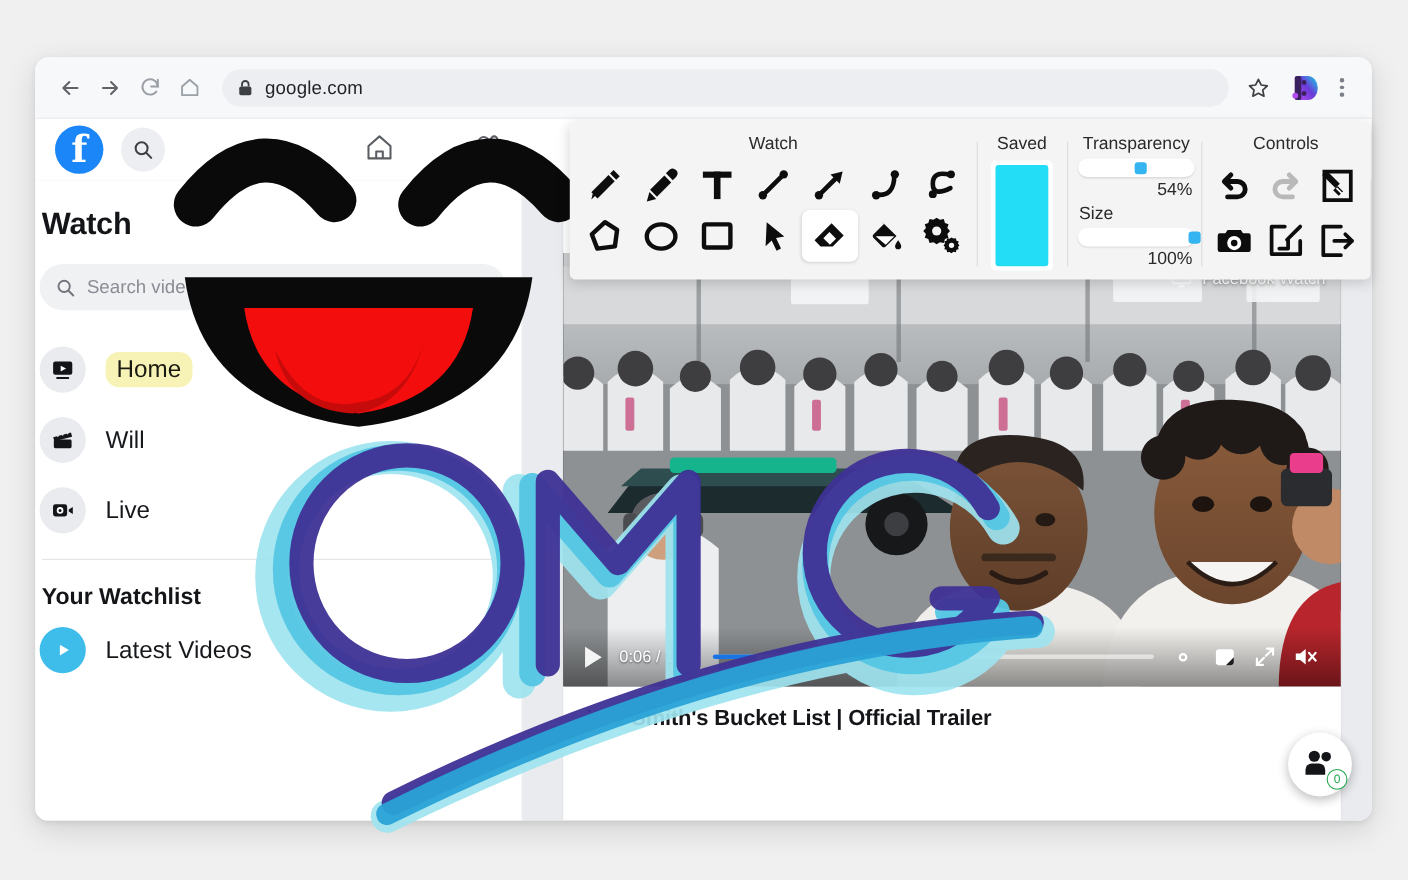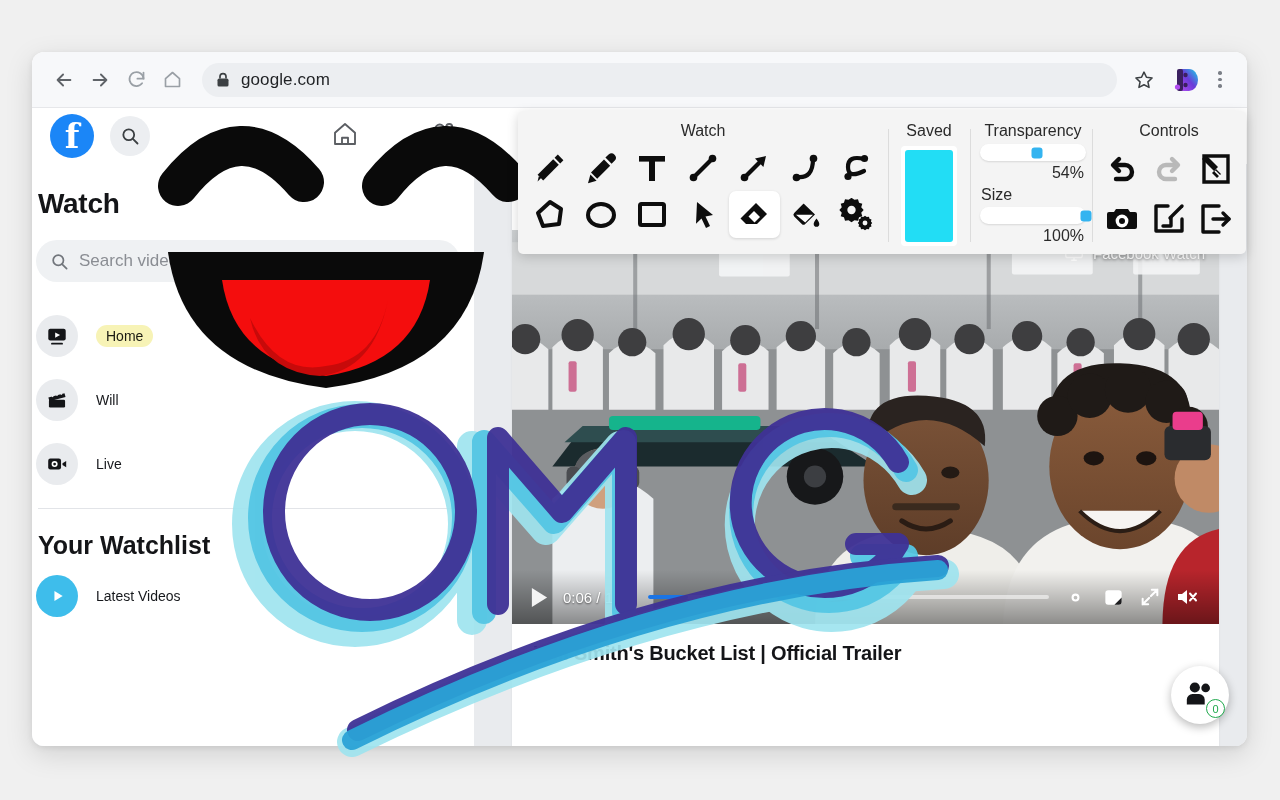--- a/index.html
+++ b/index.html
@@ -83,26 +83,26 @@
     display:flex; align-items:center; padding: 0 14px; gap: 10px;
   }
   .sb-search-ph { font-size: 17px; color:#8a8d93; }
   .sb-list { margin-top: 22px; }
   .sb-item { display:flex; align-items:center; gap: 18px; height: 64px; }
   .sb-ic {
     width: 42px; height: 42px; border-radius: 50%; background:#e9ebee;
     display:flex; align-items:center; justify-content:center; flex:0 0 auto;
   }
   .sb-ic.accent { background:#3ebdeb; }
-  .sb-label { font-size: 14px; color:#16181c; }
+  .sb-label { font-size: 22px; color:#16181c; }
   .sb-label.hl {
     background: #f7f3b6; padding: 3px 10px; border-radius: 12px; color:#1a1a12;
   }
   .sb-div { height:1px; background:#e2e4e8; margin: 12px 2px 0 2px; }
-  .sb-sub { font-size: 25px; font-weight:700; color:#141518; margin: 22px 0 4px 2px; }
+  .sb-sub { font-size: 21px; font-weight:700; color:#141518; margin: 22px 0 4px 2px; }
 
   
   .content {
     position: absolute; left: 480px; top: 56px; right: 0; bottom: 0;
     background:#e9ebee; padding: 8px 0 0 0; z-index: 1;
   }
   .card {
     margin: 0 28px 0 0; background:#fff;
     border-radius: 8px 8px 0 0; height: 100%;
     box-shadow: 0 1px 2px rgba(0,0,0,.08);

